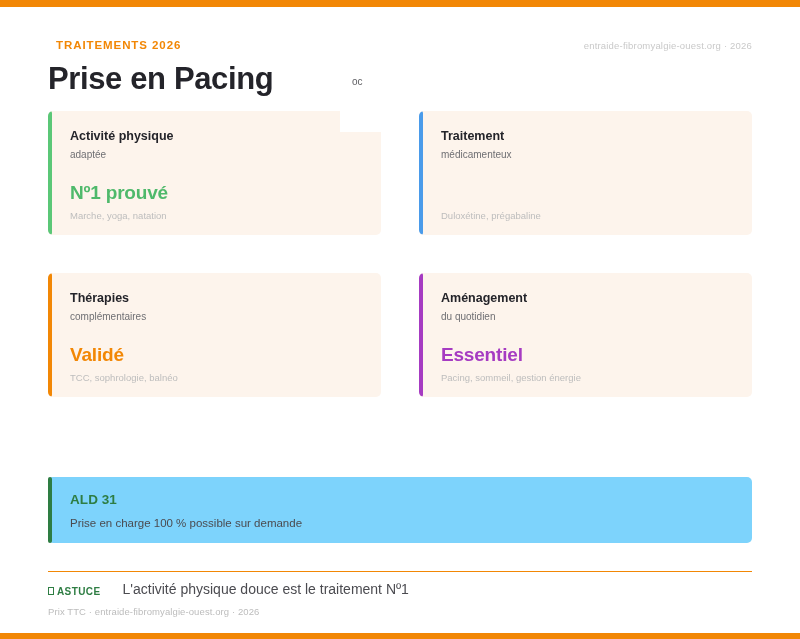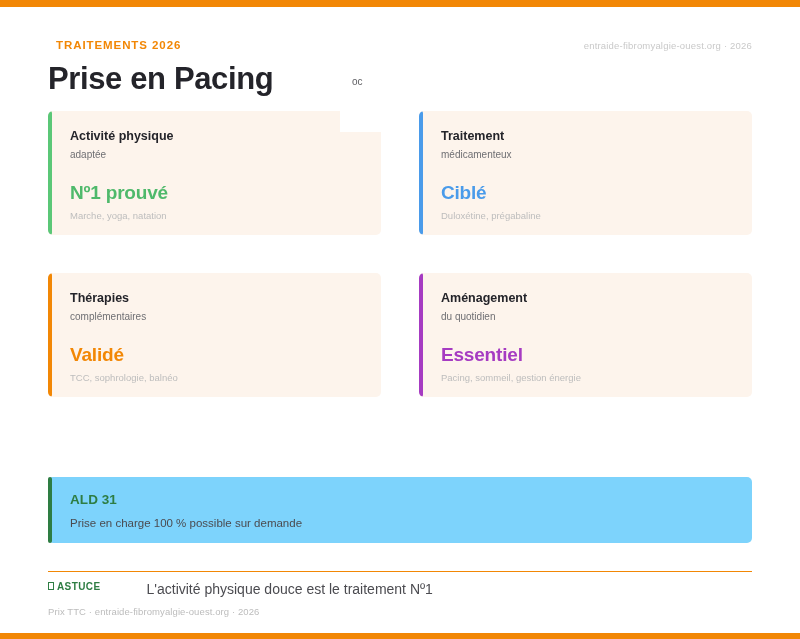--- a/index.html
+++ b/index.html
@@ -183,22 +183,21 @@
     bottom: 16px;
   }
   .footer-rule {
     height: 1.5px;
     background: #F28705;
     width: 100%;
   }
   .footer-row {
     margin-top: 9px;
     display: flex;
-    align-items: flex-start;
-    gap: 24px;
+    align-items: flex-end;
   }
   .tip-label {
     font-size: 10px;
     font-weight: 700;
     color: #2E7D43;
     letter-spacing: 0.04em;
     white-space: nowrap;
     display: inline-flex;
     align-items: baseline;
     gap: 3px;
@@ -250,21 +249,20 @@
         <div class="card-spacer"></div>
         <div class="card-value" style="color:#4FB96B">Nº1 prouvé</div>
         <div class="card-note">Marche, yoga, natation</div>
       </div>
 
       <div class="card">
         <span class="accent" style="background:#4A9BEA"></span>
         <div class="card-head">Traitement</div>
         <div class="card-sub">médicamenteux</div>
         <div class="card-spacer"></div>
-        <div class="card-value" style="color:#4A9BEA">Ciblé</div>
         <div class="card-note">Duloxétine, prégabaline</div>
       </div>
 
       <div class="card">
         <span class="accent" style="background:#F28705"></span>
         <div class="card-head">Thérapies</div>
         <div class="card-sub">complémentaires</div>
         <div class="card-spacer"></div>
         <div class="card-value" style="color:#F28705">Validé</div>
         <div class="card-note">TCC, sophrologie, balnéo</div>

